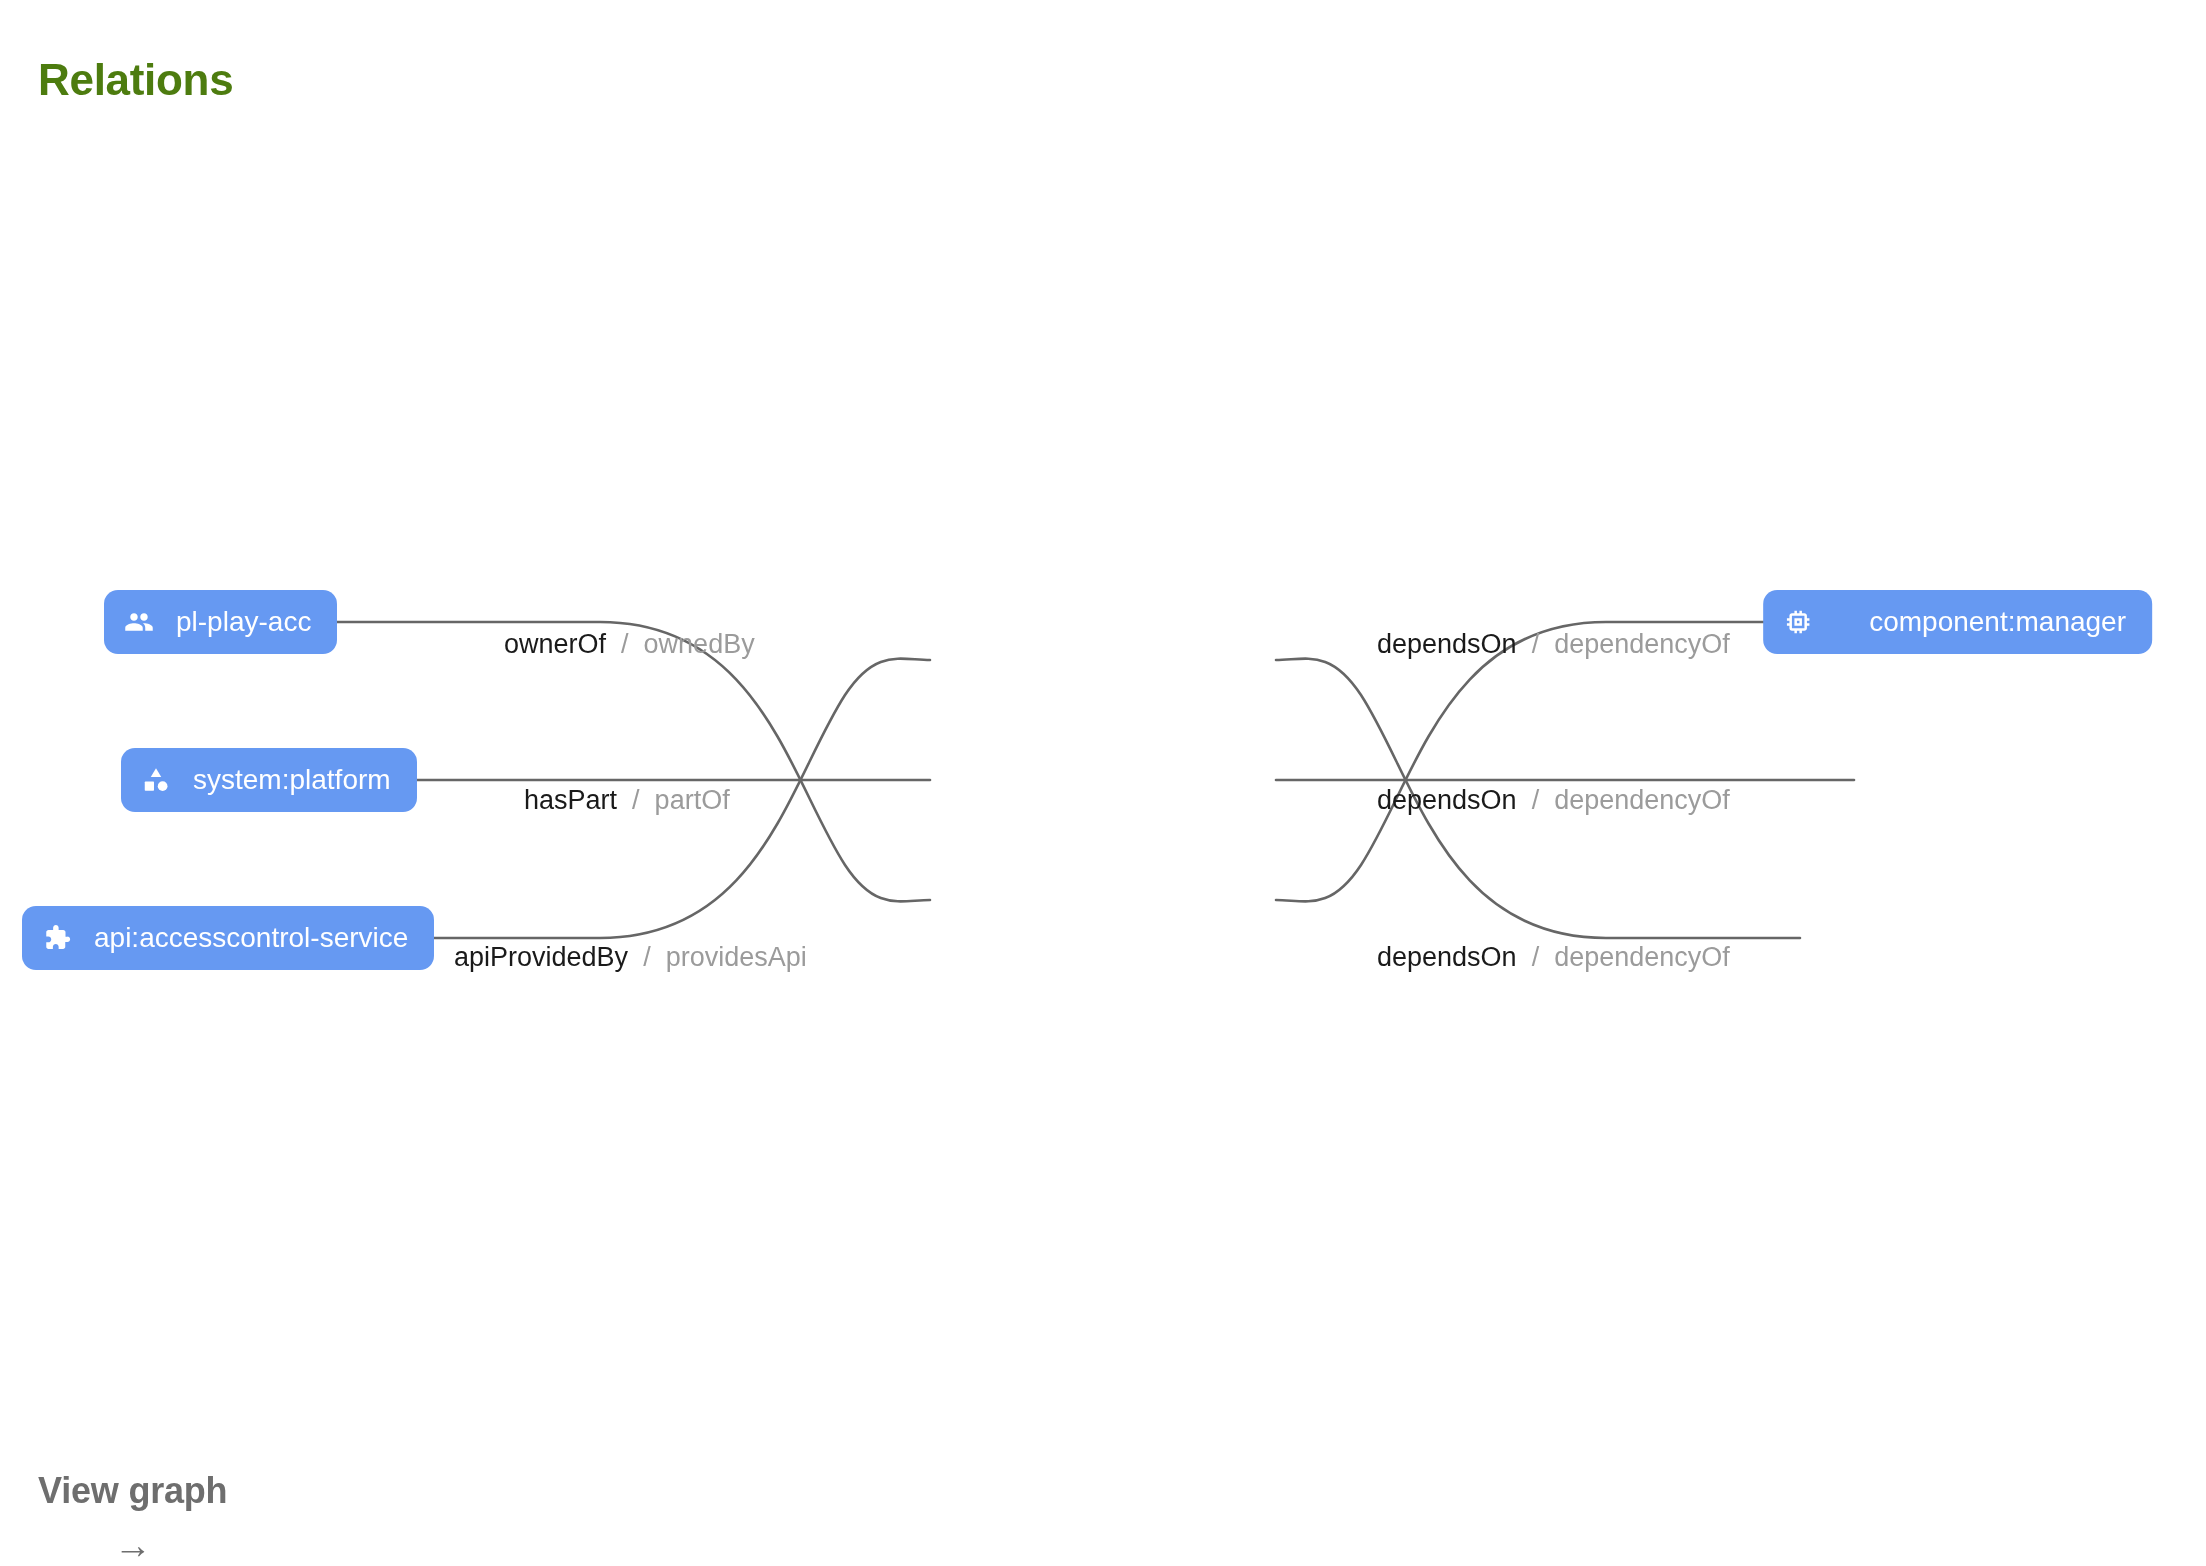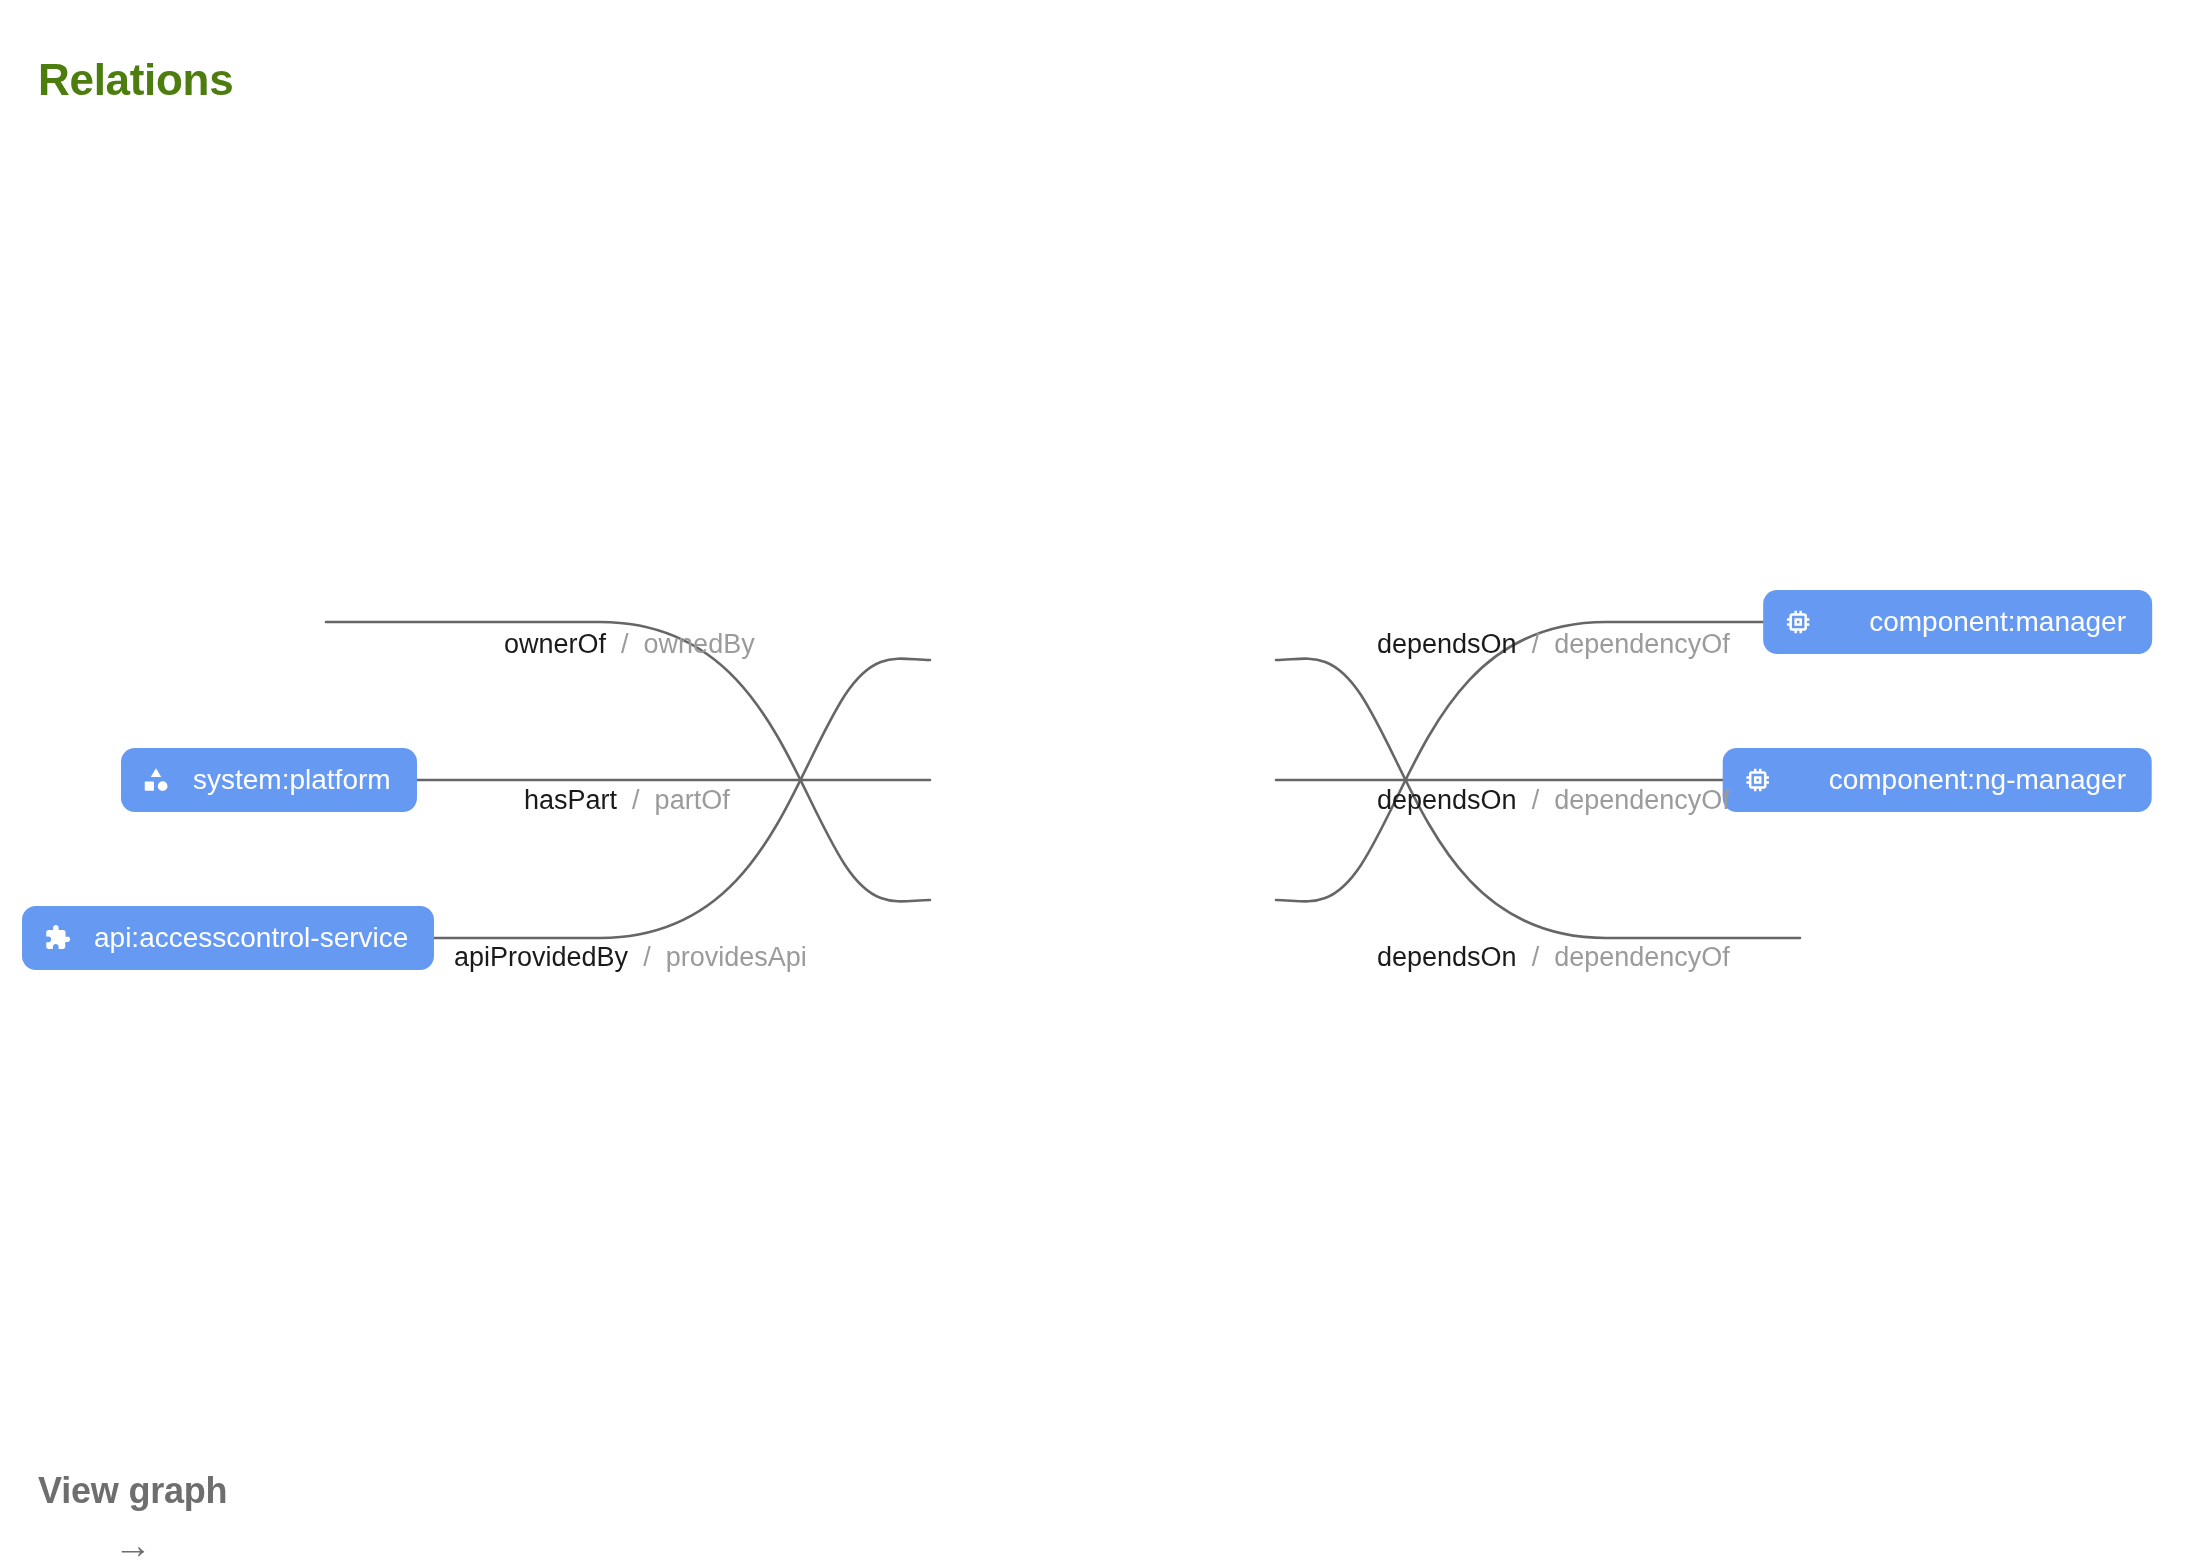--- a/index.html
+++ b/index.html
@@ -136,20 +136,28 @@
       <path d="M 406 818 L 600 818 C 760 818 790 660 845 575 C 876 528 900 540 930 540"></path>
 
       <path d="M 1880 502 L 1606 502 C 1446 502 1416 660 1361 745 C 1330 792 1306 780 1276 780"></path>
 
       <path d="M 1854 660 L 1276 660"></path>
 
       <path d="M 1800 818 L 1606 818 C 1446 818 1416 660 1361 575 C 1330 528 1306 540 1276 540"></path>
     </g>
   </svg>
 
+  <div class="node anchor-left" style="left:104px; top:502px;">
+    <span class="node-icon">
+      <svg width="30" height="30" viewBox="0 0 24 24" fill="#ffffff">
+        <path d="M16 11c1.66 0 2.99-1.34 2.99-3S17.66 5 16 5c-1.66 0-3 1.34-3 3s1.34 3 3 3zm-8 0c1.66 0 2.99-1.34 2.99-3S9.66 5 8 5C6.34 5 5 6.34 5 8s1.34 3 3 3zm0 2c-2.33 0-7 1.17-7 3.5V19h14v-2.5c0-2.33-4.67-3.5-7-3.5zm8 0c-.29 0-.62.02-.97.05 1.16.84 1.97 1.97 1.97 3.45V19h6v-2.5c0-2.33-4.67-3.5-7-3.5z"></path>
+      </svg>
+    </span>
+    <span class="node-label">pl-play-acc</span>
+  </div>
 
   <div class="node anchor-left" style="left:78px; top:660px;margin-left:43px;">
     <span class="node-icon">
       <svg width="30" height="30" viewBox="0 0 24 24" fill="#ffffff">
         <path d="M12 2.5 7.8 9.5h8.4L12 2.5z"></path>
         <rect x="3" y="13.2" width="7.4" height="7.4" rx="0.6"></rect>
         <circle cx="17.3" cy="16.9" r="3.9"></circle>
       </svg>
     </span>
     <span class="node-label">system:platform</span>
@@ -167,28 +175,20 @@
 
   <div class="node anchor-right" style="left:2152px; top:502px;">
     <span class="node-icon">
       <svg width="30" height="30" viewBox="0 0 24 24" fill="#ffffff">
         <path d="M15 9H9v6h6V9zm-2 4h-2v-2h2v2zm8-2V9h-2V7c0-1.1-.9-2-2-2h-2V3h-2v2h-2V3H9v2H7c-1.1 0-2 .9-2 2v2H3v2h2v2H3v2h2v2c0 1.1.9 2 2 2h2v2h2v-2h2v2h2v-2h2c1.1 0 2-.9 2-2v-2h2v-2h-2v-2h2zm-4 6H7V7h10v10z"></path>
       </svg>
     </span>
     <span class="node-label">component:manager</span>
   </div>
 
-  <div class="node anchor-right" style="left:2152px; top:660px;">
-    <span class="node-icon">
-      <svg width="30" height="30" viewBox="0 0 24 24" fill="#ffffff">
-        <path d="M15 9H9v6h6V9zm-2 4h-2v-2h2v2zm8-2V9h-2V7c0-1.1-.9-2-2-2h-2V3h-2v2h-2V3H9v2H7c-1.1 0-2 .9-2 2v2H3v2h2v2H3v2h2v2c0 1.1.9 2 2 2h2v2h2v-2h2v2h2v-2h2c1.1 0 2-.9 2-2v-2h2v-2h-2v-2h2zm-4 6H7V7h10v10z"></path>
-      </svg>
-    </span>
-    <span class="node-label">component:ng-manager</span>
-  </div>
 
 
   <div class="edge-label" style="left:504px; top:524px;">
     <span class="forward">ownerOf</span>
     <span class="sep">&nbsp;/&nbsp;</span>
     <span class="reverse">ownedBy</span>
   </div>
 
   <div class="edge-label" style="left:524px; top:680px;text-align:center;">
     <span class="forward">hasPart</span>

